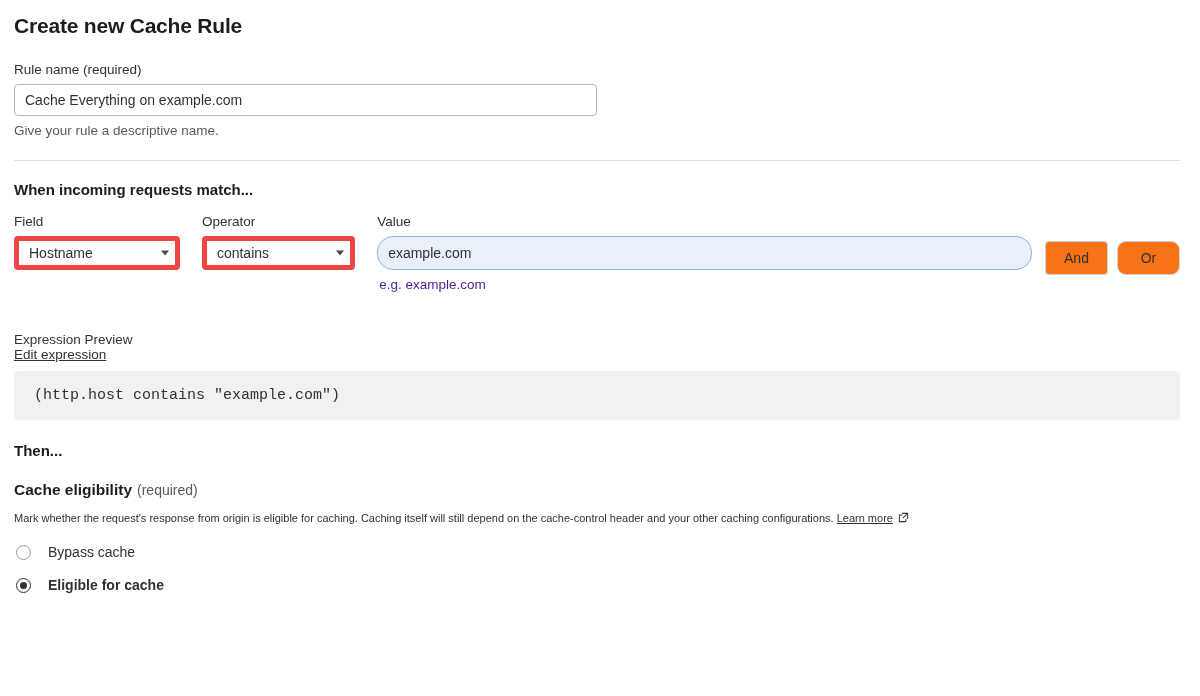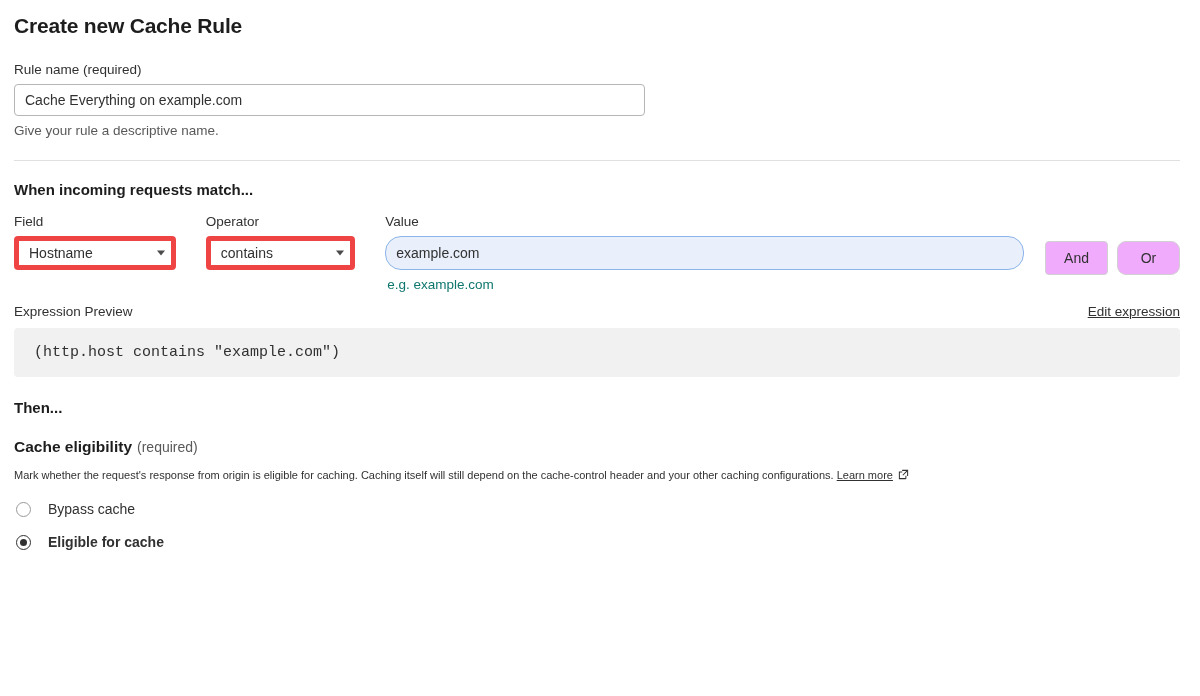--- a/index.html
+++ b/index.html
@@ -29,21 +29,21 @@
   }
 
   .field-label {
     font-size: 13.5px;
     color: #313131;
     margin-bottom: 7px;
     display: block;
   }
 
   .text-input {
-    width: 631px;
+    width: 583px;
     height: 32px;
     border: 1px solid #b6b6b6;
     border-radius: 4px;
     padding: 0 10px;
     font-size: 14px;
     font-family: "Liberation Sans", sans-serif;
     color: #313131;
     background: #fff;
     outline: none;
     display: block;
@@ -66,21 +66,21 @@
     font-size: 15px;
     font-weight: bold;
     color: #1d1d1d;
     margin: 20px 0 0 0;
   }
 
   .match-row {
     display: flex;
     align-items: flex-start;
     margin-top: 16px;
-    gap: 12px;
+    gap: 4px;
   }
 
   .col-field { width: 170px; margin-right: 18px; }
   .col-operator { width: 157px; margin-right: 18px; }
   .col-value { width: 671px; margin-right: 9px; }
 
   .select-wrap { position: relative; }
   select.select-input {
     appearance: none;
     -webkit-appearance: none;
@@ -114,46 +114,47 @@
     border-radius: 16px;
     padding: 0 10px;
     font-size: 14px;
     font-family: "Liberation Sans", sans-serif;
     color: #313131;
     background: #e9f0fb;
     outline: none;
   }
   .value-hint {
     font-size: 13.5px;
-    color: #0f766e;
+    color: #4c1d95;
     margin-top: 7px;
     padding-left: 2px;
   }
 
   .logic-btn {
     height: 34px;
     min-width: 63px;
     padding: 0 16px;
     border: 1px solid #d0d0d0;
     border-radius: 4px;
-    background: #f0abfc;
+    background: #f97316;
     color: #313131;
     font-size: 14px;
     font-family: "Liberation Sans", sans-serif;
     cursor: pointer;
     margin-right: 9px;
   }
   .logic-btn:last-child { margin-right: 0; border-radius: 9px; }
 
   .expr-header {
     display: flex;
     justify-content: space-between;
     align-items: baseline;
-    margin-top: 12px;
+    margin-top: 40px;
     width: 1166px;
+    flex-direction: column;
   }
   .expr-label { font-size: 13.5px; color: #313131; }
   .expr-edit {
     font-size: 13.5px;
     color: #313131;
     text-decoration: underline;
     cursor: pointer;
   }
 
   .expr-box {

